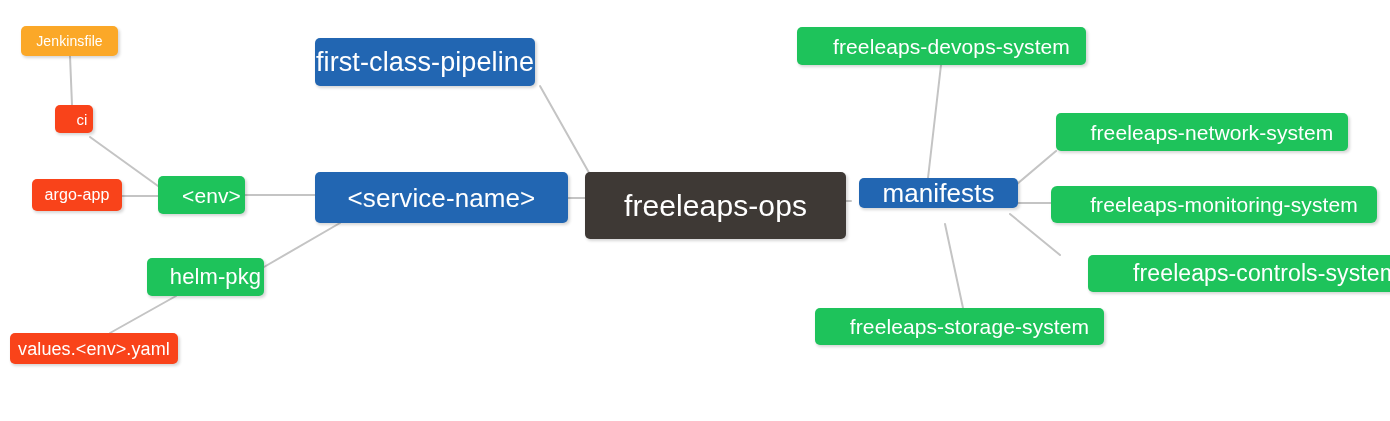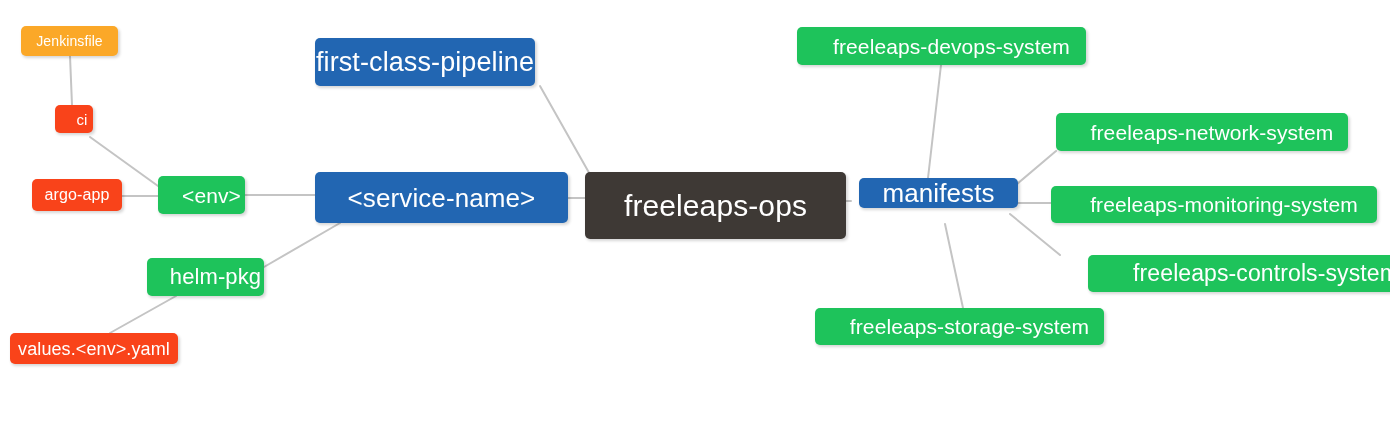--- a/index.html
+++ b/index.html
@@ -101,21 +101,21 @@
       </div>
       <div class="node n-red" style="left: 10px; top: 333px; width: 168px; height: 31px; font-size: 18px;">
         <span class="node-label">values.&lt;env&gt;.yaml</span>
       </div>
       <div class="node n-green" style="left: 797px; top: 27px; width: 289px; height: 38px; font-size: 21px;">
         <span class="node-label">freeleaps-devops-system</span>
       </div>
       <div class="node n-green" style="left: 1056px; top: 113px; width: 292px; height: 38px; font-size: 21px;">
         <span class="node-label">freeleaps-network-system</span>
       </div>
-      <div class="node n-green" style="left: 1051px; top: 186px; width: 326px; height: 37px; font-size: 21px;">
+      <div class="node n-green" style="left: 1051px; top: 186px; width: 326px; height: 37px; font-size: 21px; border-radius: 6px;">
         <span class="node-label">freeleaps-monitoring-system</span>
       </div>
       <div class="node n-green" style="left: 1060px; top: 255px; width: 336px; height: 37px; font-size: 23px; margin-left: 28px;">
         <span class="node-label">freeleaps-controls-system</span>
       </div>
       <div class="node n-green" style="left: 815px; top: 308px; width: 289px; height: 37px; font-size: 21px;">
         <span class="node-label">freeleaps-storage-system</span>
       </div>
     </div>
 </div>

